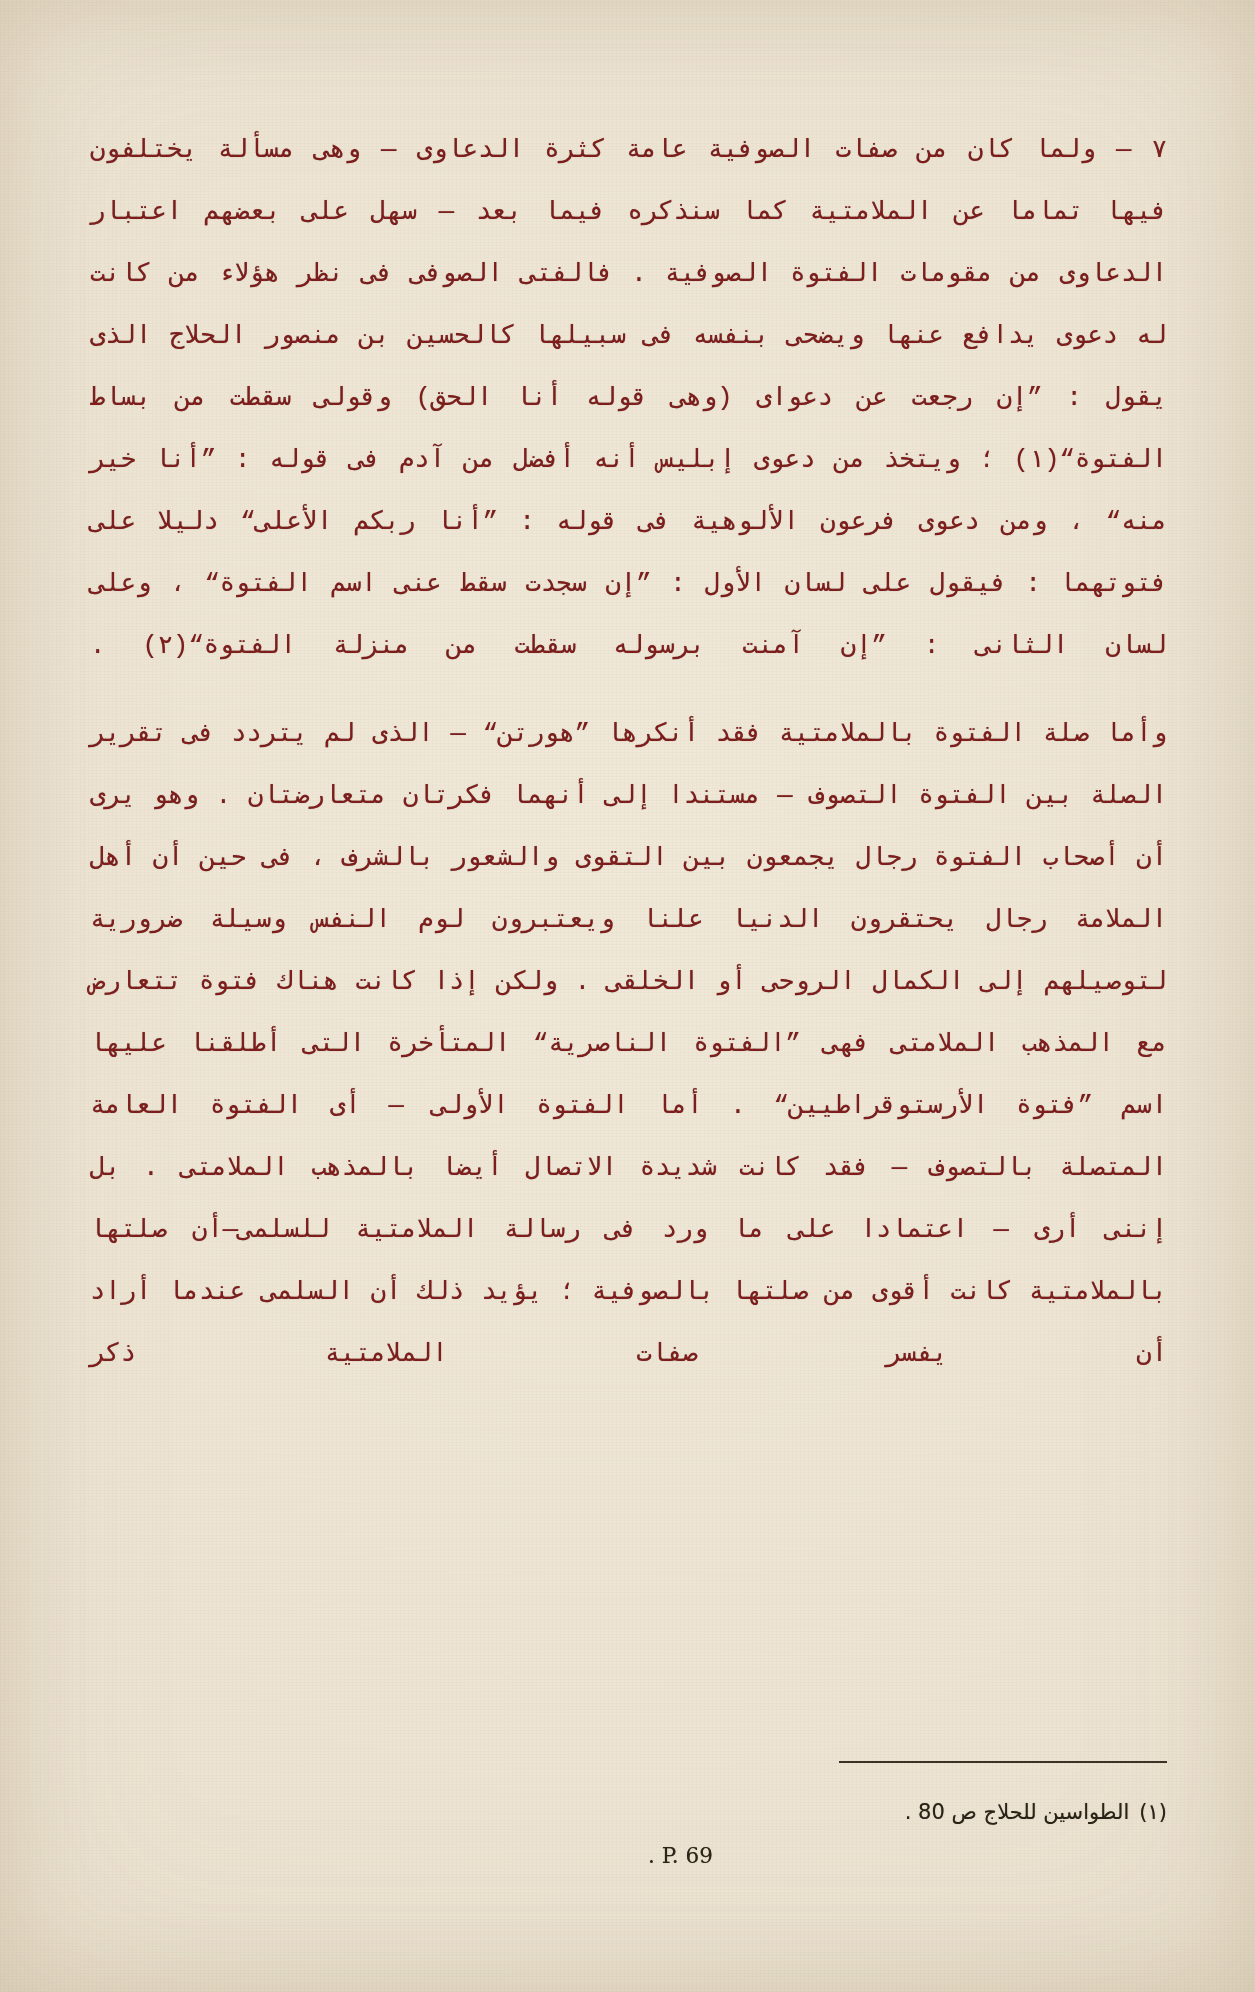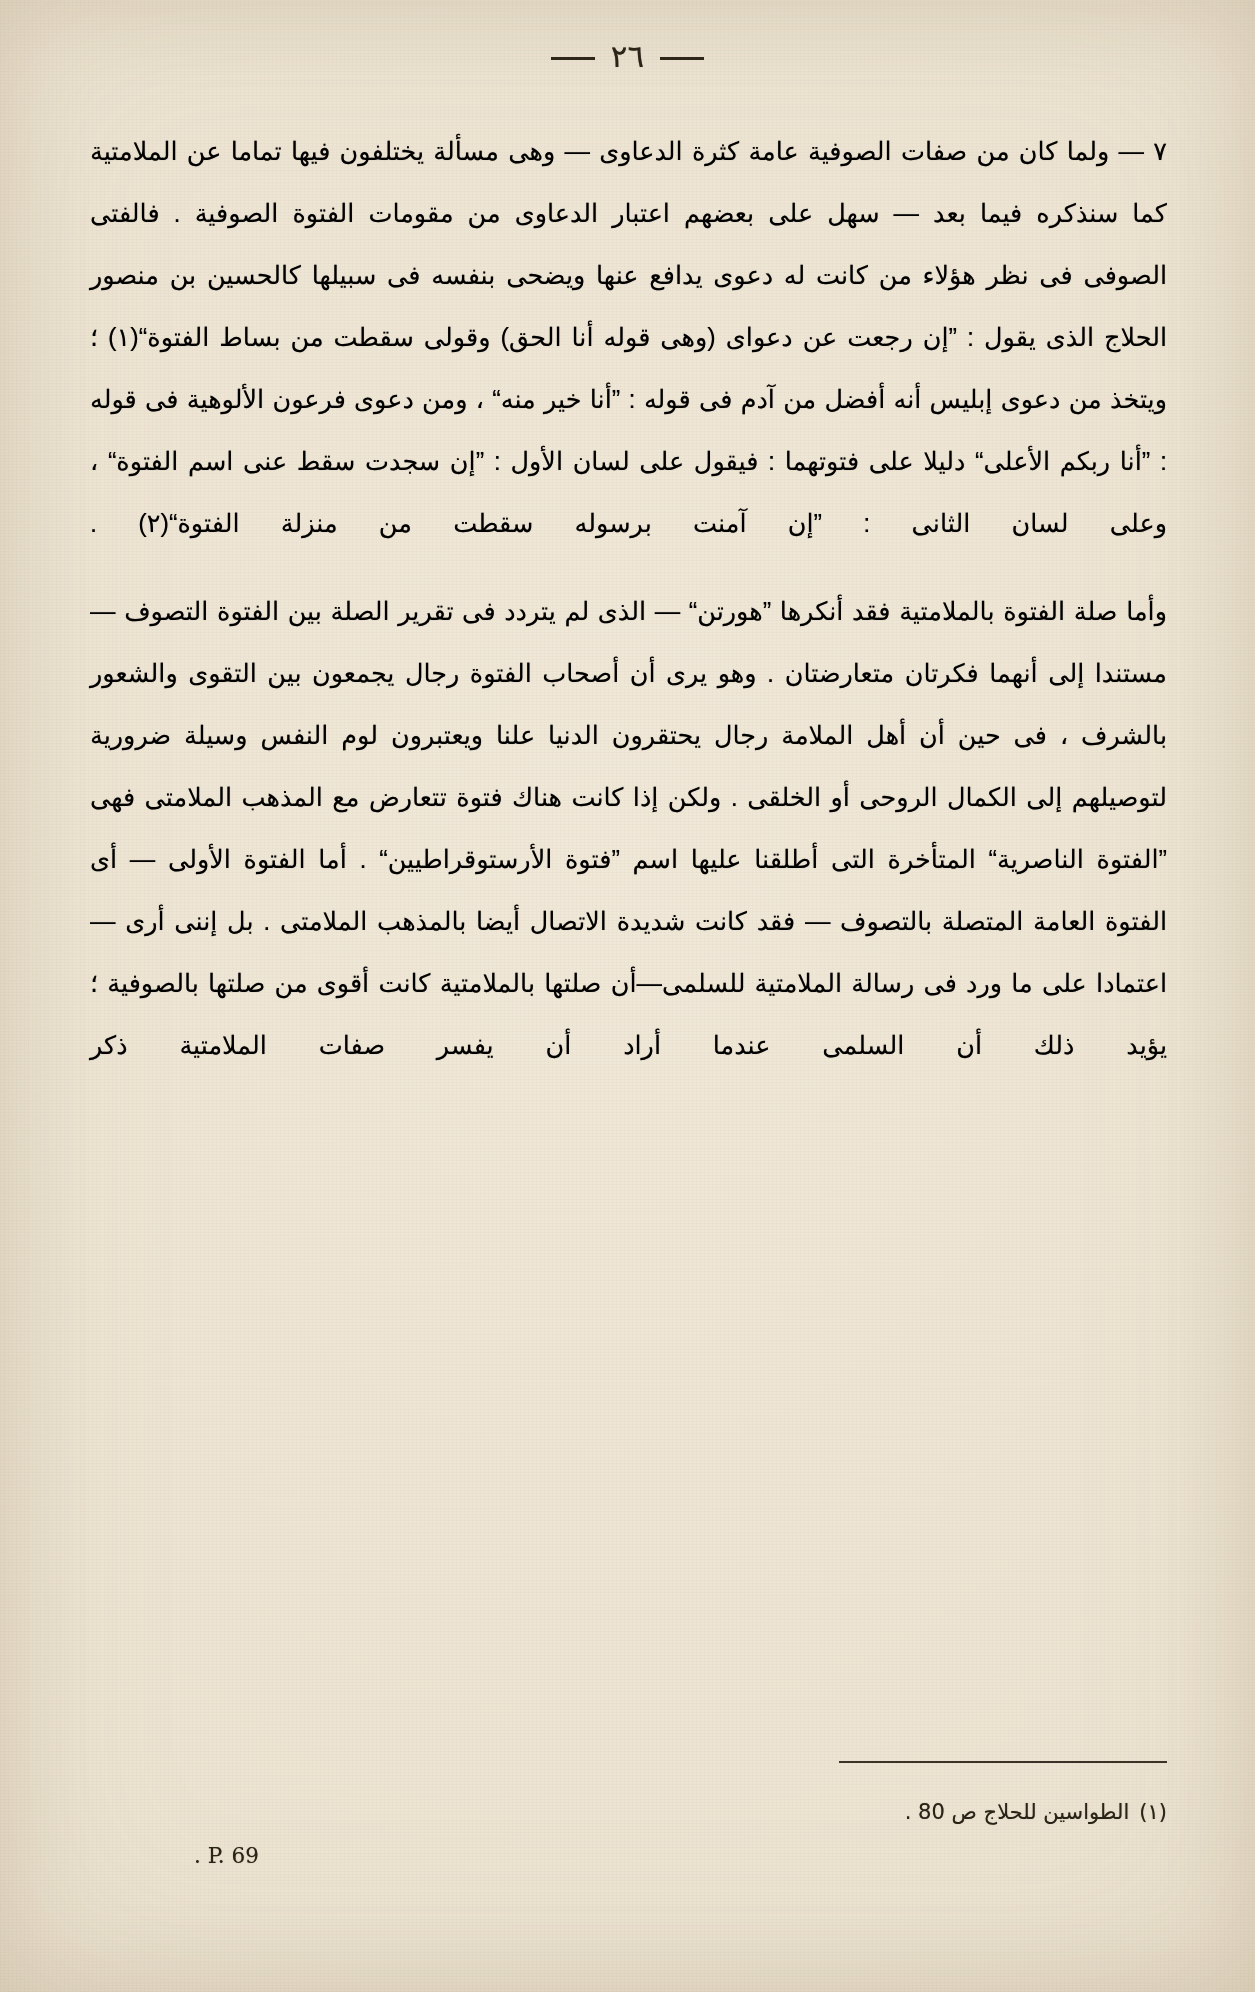--- a/index.html
+++ b/index.html
@@ -74,26 +74,26 @@
   
   .body-block {
     position: absolute;
     top: 120px;
     right: 88px;
     left: 82px;
   }
 
   p.para {
     margin: 0 0 14px 8px;
-    font-family: Liberation Sans, sans-serif;
+    font-family: Liberation Mono, monospace;
     font-size: 25.5px;
     line-height: 62px;
     text-align: justify;
     text-align-last: justify;
-    color: #000000;
+    color: #7f1d1d;
     direction: rtl;
     word-spacing: 1px;
     text-rendering: optimizeLegibility;
   }
   p.para.gap {
     margin-top: 26px;
   }
 
   
   p.para, .fn-line, .folio {
@@ -121,21 +121,21 @@
   .fn-line {
     font-family: "DejaVu Sans", sans-serif;
     font-size: 21px;
     line-height: 44px;
     color: #2a2418;
     direction: rtl;
     white-space: nowrap;
   }
   .fn-line.fn-1 { text-align: right; }
   .fn-line.fn-2 { text-align: right; }
-  .fn-line.fn-3 { text-align: left; padding-left: 112px; }
+  .fn-line.fn-3 { text-align: center; padding-left: 112px; }
 
   .fn-marker {
     display: inline-block;
     margin-left: 10px;
   }
   .latin {
     font-family: "DejaVu Serif", serif;
     font-size: 21.5px;
     direction: ltr;
     unicode-bidi: isolate;
@@ -148,23 +148,20 @@
     unicode-bidi: isolate;
   }
 </style>
 </head>
 <body>
 
 <div class="paper"></div>
 
 <div class="page">
 
-  <div class="folio">
-    <span class="dash"></span><span class="num">٢٦</span><span class="dash"></span>
-  </div>
 
   <div class="body-block">
     <p class="para">٧ — ولما كان من صفات الصوفية عامة كثرة الدعاوى — وهى مسألة يختلفون فيها تماما عن الملامتية كما سنذكره فيما بعد — سهل على بعضهم اعتبار الدعاوى من مقومات الفتوة الصوفية . فالفتى الصوفى فى نظر هؤلاء من كانت له دعوى يدافع عنها ويضحى بنفسه فى سبيلها كالحسين بن منصور الحلاج الذى يقول : ”إن رجعت عن دعواى (وهى قوله أنا الحق) وقولى سقطت من بساط الفتوة“(١) ؛ ويتخذ من دعوى إبليس أنه أفضل من آدم فى قوله : ”أنا خير منه“ ، ومن دعوى فرعون الألوهية فى قوله : ”أنا ربكم الأعلى“ دليلا على فتوتهما : فيقول على لسان الأول : ”إن سجدت سقط عنى اسم الفتوة“ ، وعلى لسان الثانى : ”إن آمنت برسوله سقطت من منزلة الفتوة“(٢) .</p>
     <p class="para gap">وأما صلة الفتوة بالملامتية فقد أنكرها ”هورتن“ — الذى لم يتردد فى تقرير الصلة بين الفتوة التصوف — مستندا إلى أنهما فكرتان متعارضتان . وهو يرى أن أصحاب الفتوة رجال يجمعون بين التقوى والشعور بالشرف ، فى حين أن أهل الملامة رجال يحتقرون الدنيا علنا ويعتبرون لوم النفس وسيلة ضرورية لتوصيلهم إلى الكمال الروحى أو الخلقى . ولكن إذا كانت هناك فتوة تتعارض مع المذهب الملامتى فهى ”الفتوة الناصرية“ المتأخرة التى أطلقنا عليها اسم ”فتوة الأرستوقراطيين“ . أما الفتوة الأولى — أى الفتوة العامة المتصلة بالتصوف — فقد كانت شديدة الاتصال أيضا بالمذهب الملامتى . بل إننى أرى — اعتمادا على ما ورد فى رسالة الملامتية للسلمى—أن صلتها بالملامتية كانت أقوى من صلتها بالصوفية ؛ يؤيد ذلك أن السلمى عندما أراد أن يفسر صفات الملامتية ذكر</p>
   </div>
 
   <div class="fn-rule"></div>
 
   <div class="footnotes">
     <div class="fn-line fn-1">

